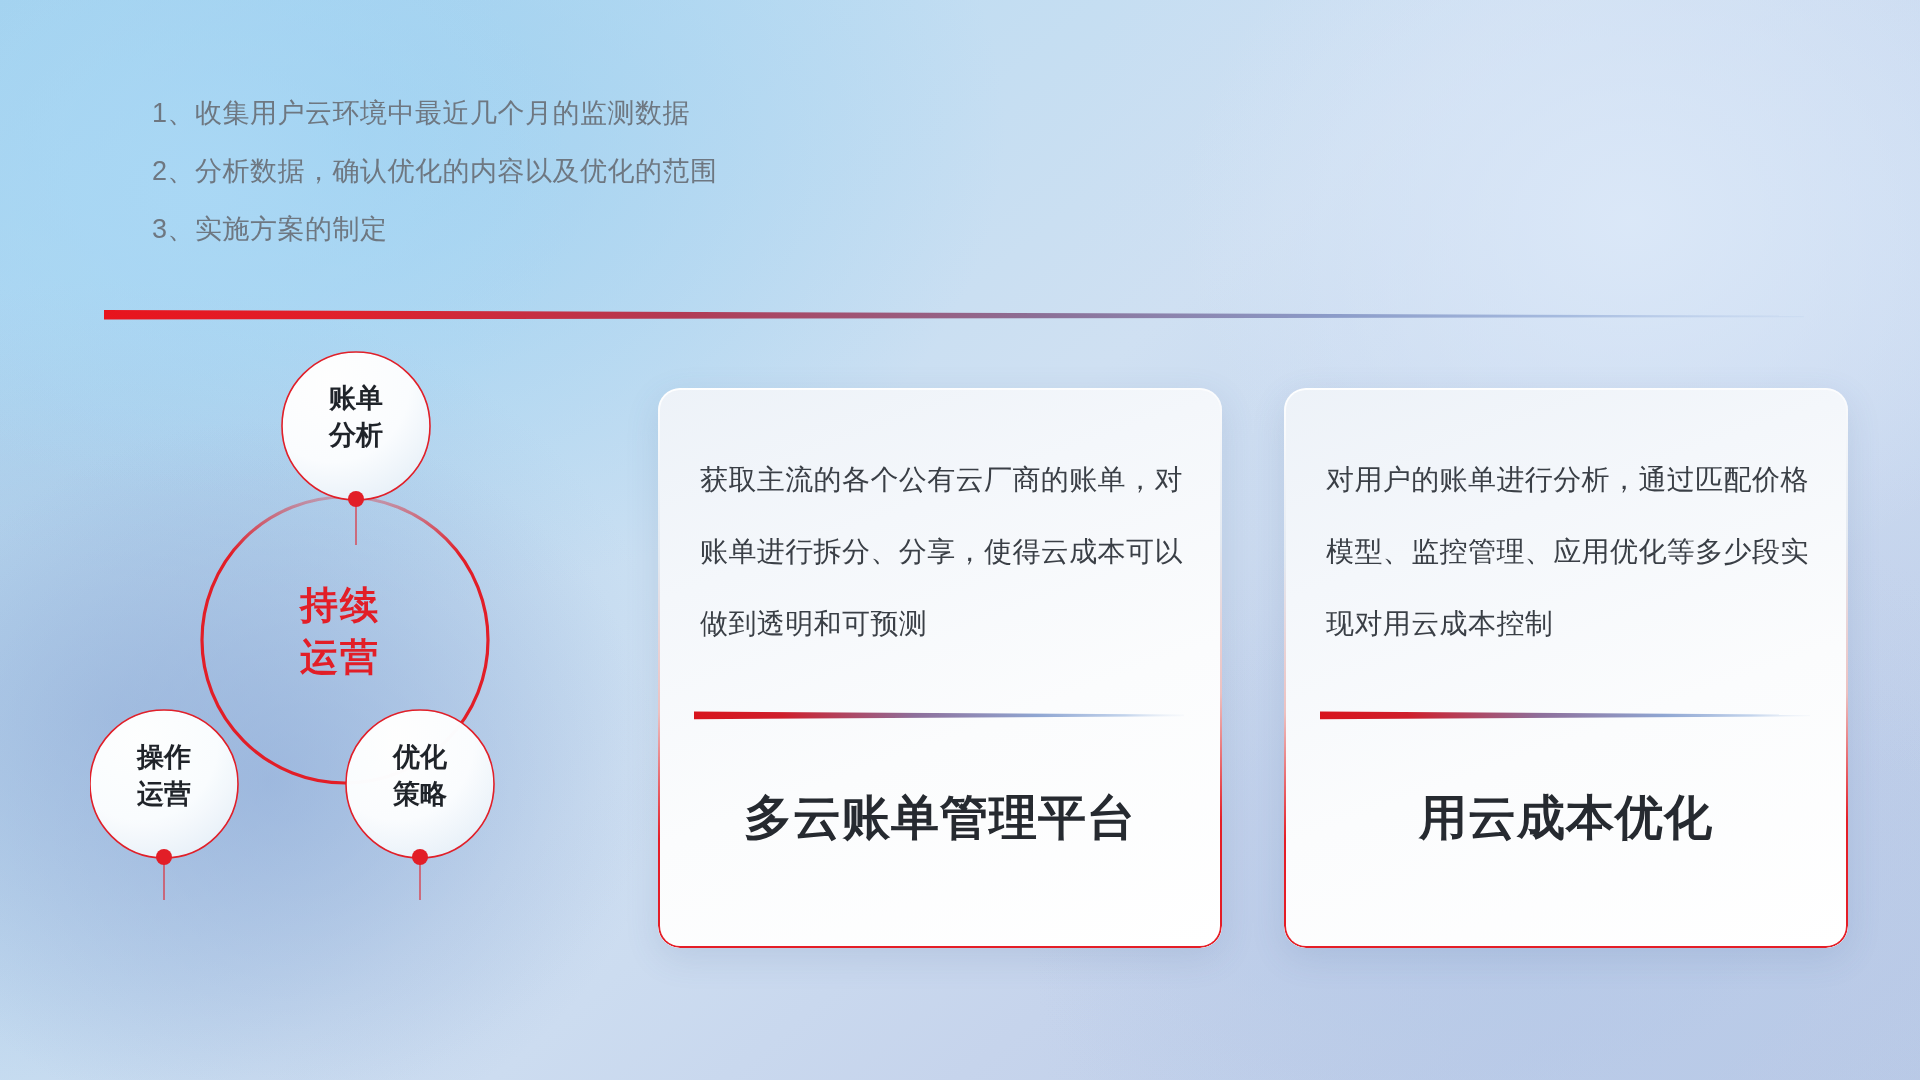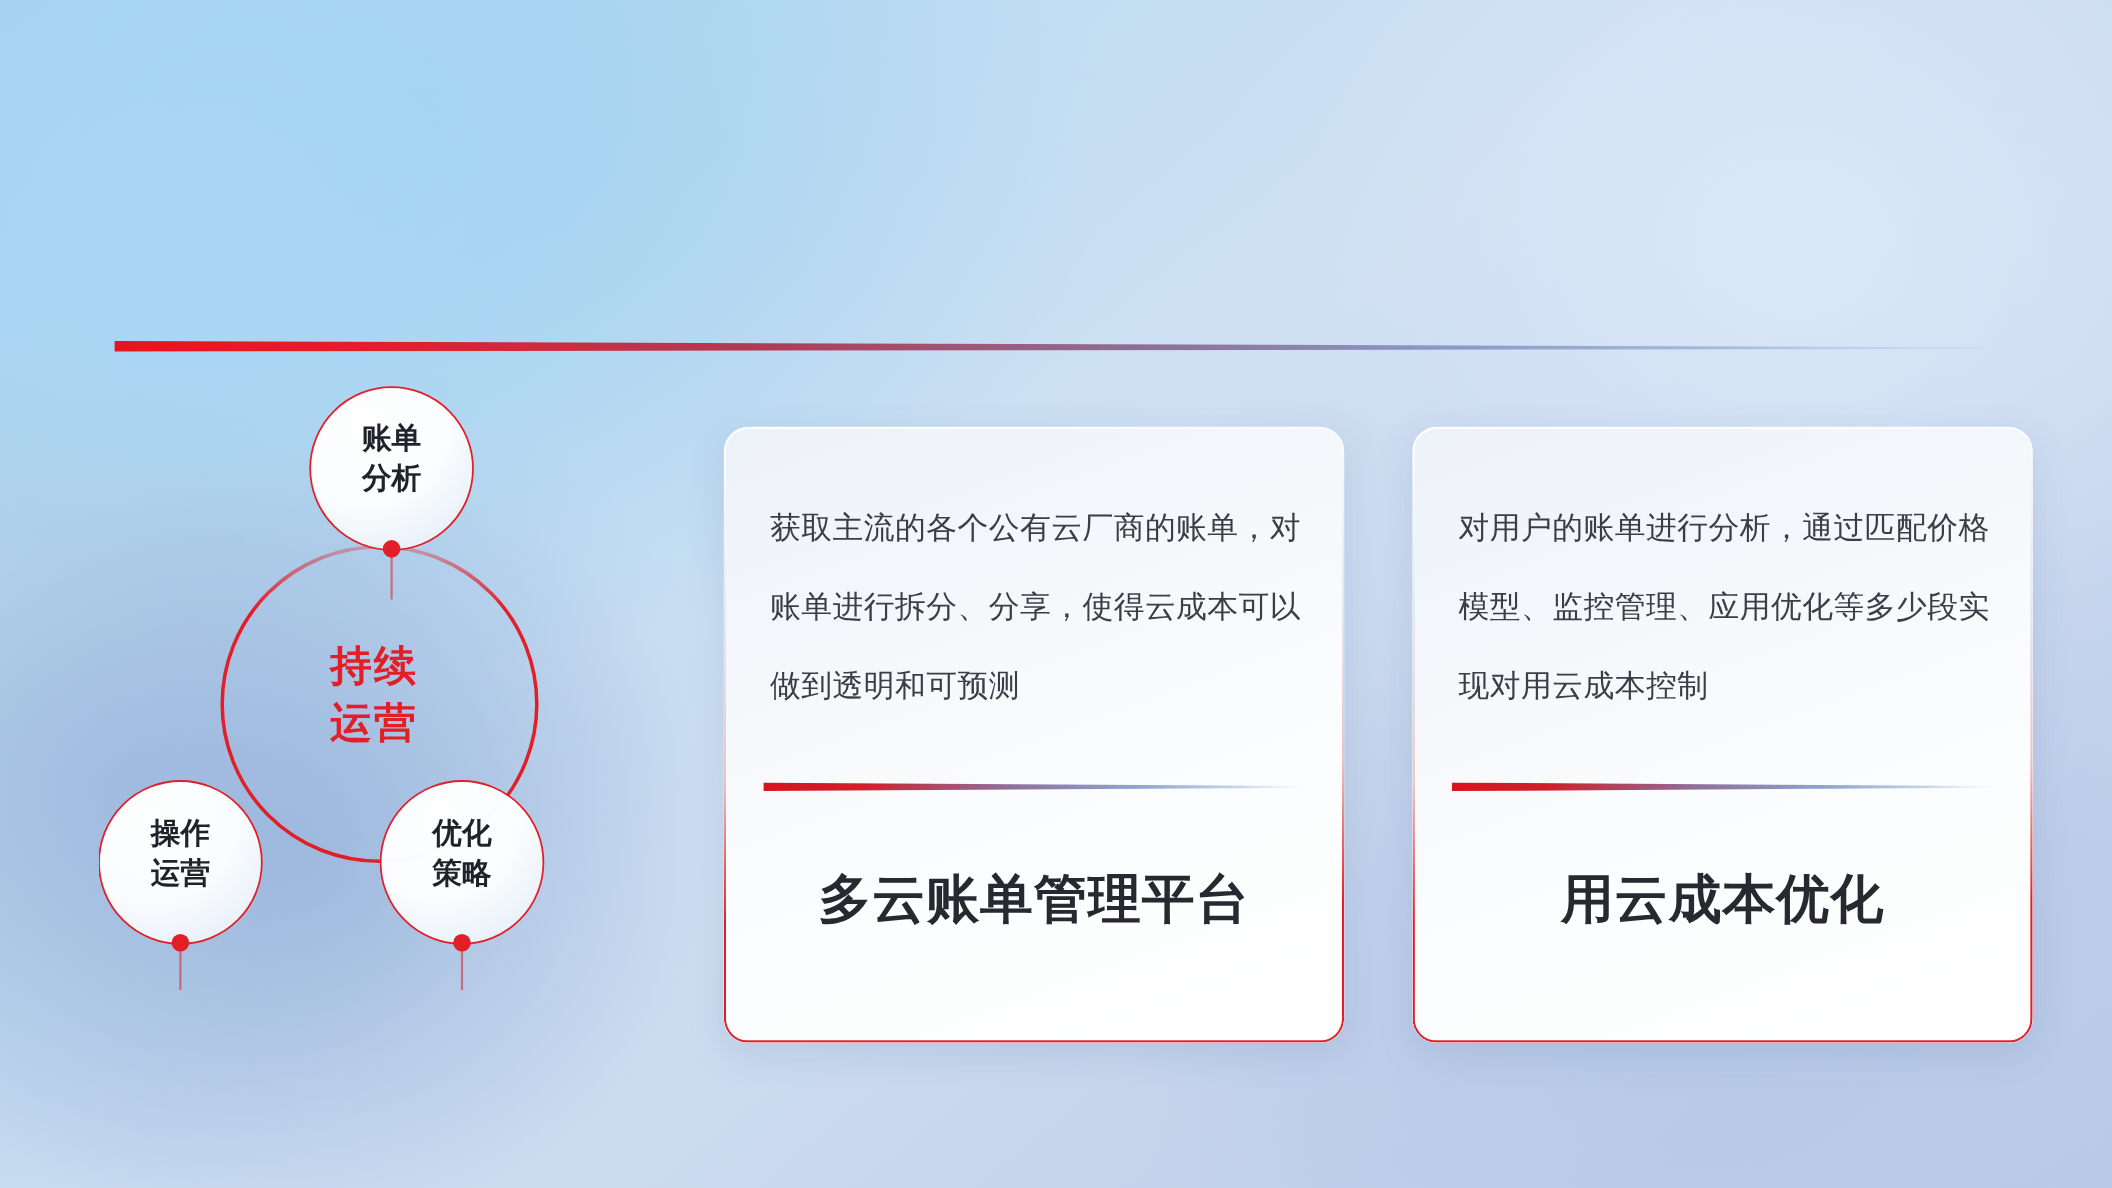--- a/index.html
+++ b/index.html
@@ -152,20 +152,25 @@
 </head>
 <body>
 
 <div id="slide">
 
   <div class="blob blob-a"></div>
   <div class="blob blob-b"></div>
   <div class="blob blob-c"></div>
   <div class="blob blob-d"></div>
 
+  <div class="bullets" id="bullets-left">
+    <div class="line">1、收集用户云环境中最近几个月的监测数据</div>
+    <div class="line">2、分析数据，确认优化的内容以及优化的范围</div>
+    <div class="line">3、实施方案的制定</div>
+  </div>
 
 
   <svg id="divider" viewBox="0 0 1700 14" preserveAspectRatio="none">
     <defs>
       <linearGradient id="divGrad" x1="0" y1="0" x2="1" y2="0">
         <stop offset="0" stop-color="#e8141d"></stop>
         <stop offset="0.14" stop-color="#e0202b"></stop>
         <stop offset="0.34" stop-color="#b23a54"></stop>
         <stop offset="0.55" stop-color="#8c6f96"></stop>
         <stop offset="0.72" stop-color="#8b9bc8"></stop>

